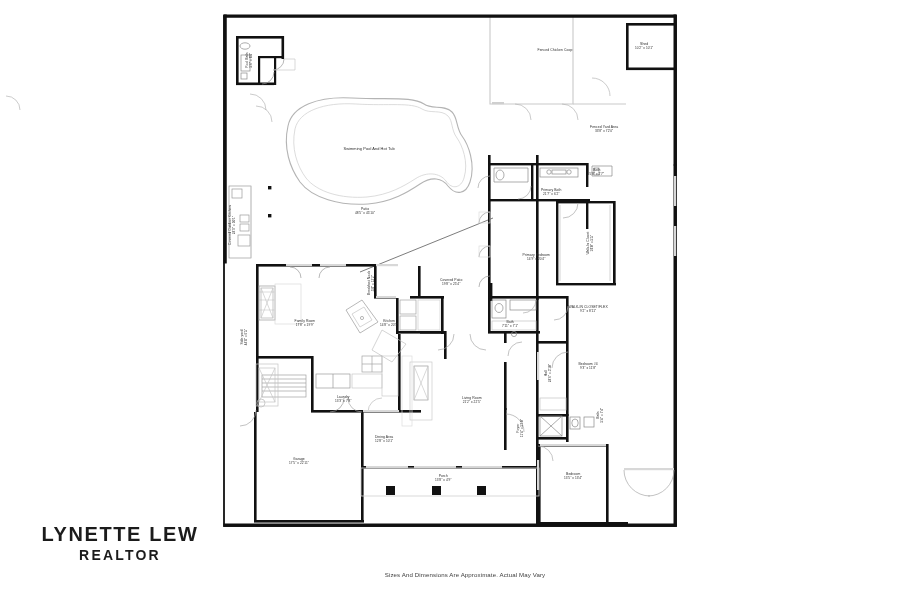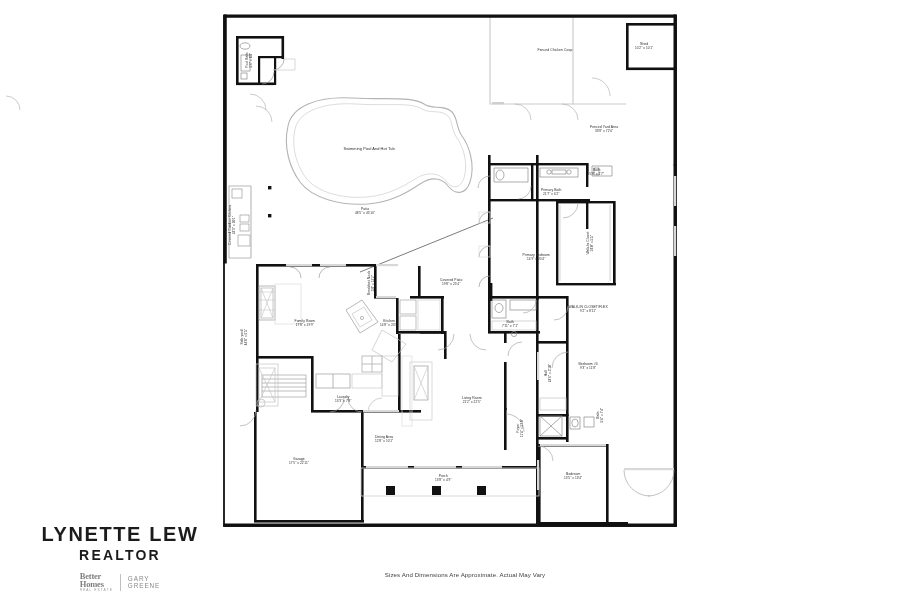--- a/index.html
+++ b/index.html
@@ -510,29 +510,17 @@
       </div>
       <div class="lbl" style="left: 435px; top: 474px;">
         <span class="nm">Porch</span>
         <span class="dm">13'8" x 4'9"</span>
       </div>
     </div>
 
   <div id="brand">
     <div class="agent">LYNETTE LEW</div>
     <div class="role">REALTOR</div>
-    <div id="brokerage">
-      <div id="bhg">
-        <div class="b1">Better</div>
-        <div class="b2">Homes</div>
-        <div class="b3">REAL ESTATE</div>
-      </div>
-      <div id="divline"></div>
-      <div id="gg">
-        <div>GARY</div>
-        <div>GREENE</div>
-      </div>
-    </div>
   </div>
 
   <div id="disclaimer">Sizes And Dimensions Are Approximate. Actual May Vary</div>
 
 </div>
 
 </body></html>

